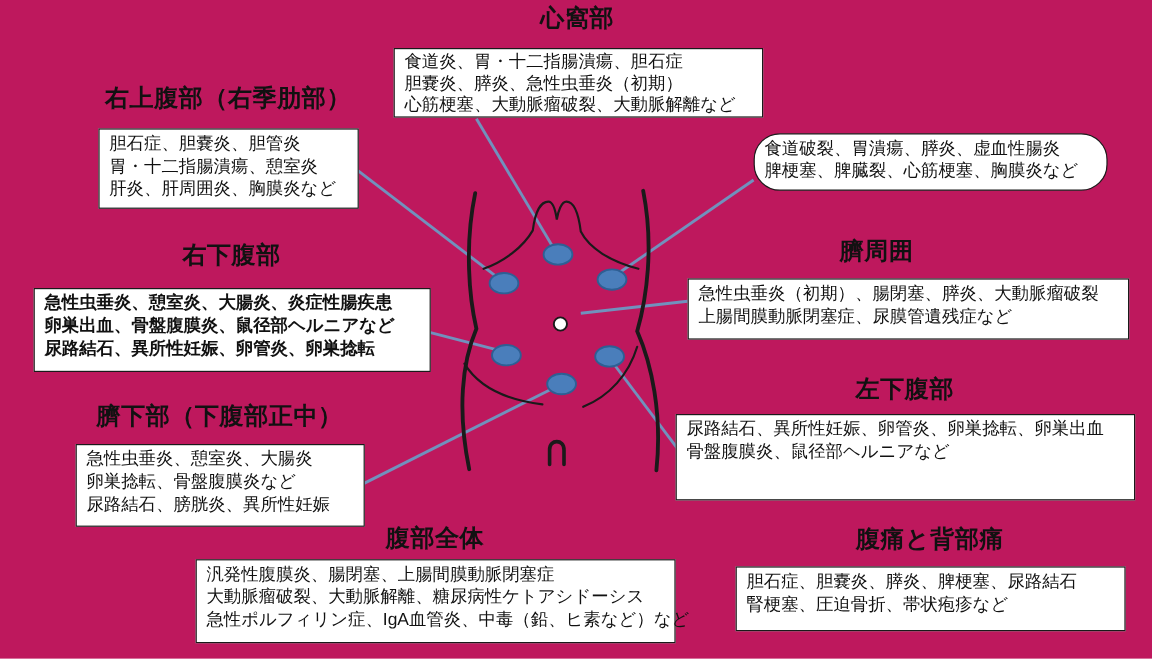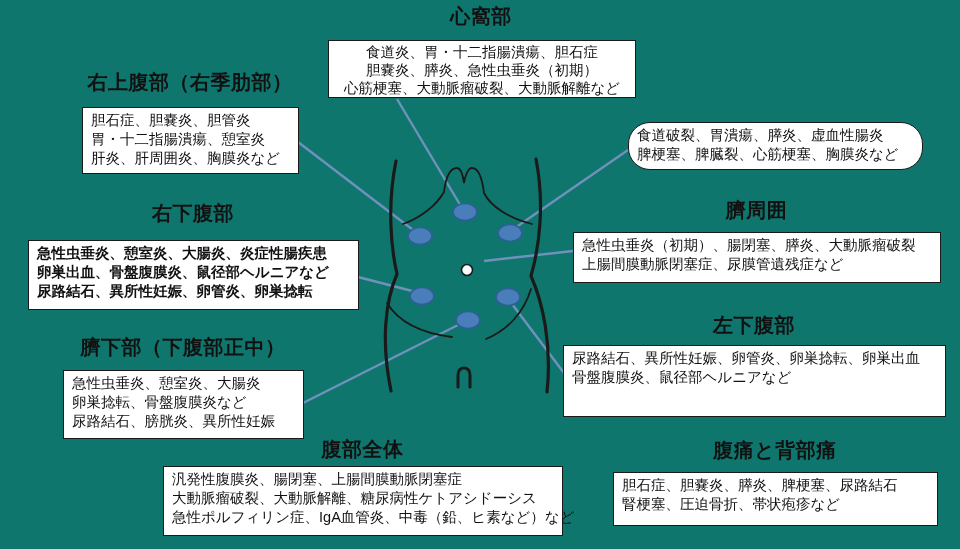--- a/index.html
+++ b/index.html
@@ -1,48 +1,48 @@
 <!DOCTYPE html>
 <html lang="ja"><head>
 <meta charset="utf-8">
 <style>
   html,body{margin:0;padding:0;background:#fff;}
   #canvas{
-    position:relative;width:960px;height:549px;background:#0f766e;
+    position:relative;width:960px;height:549px;background:#be185d;
     font-family:"Liberation Sans","DejaVu Sans",sans-serif;color:#111;
     overflow:hidden;
   }
   #figure-layer{position:absolute;left:0;top:0;z-index:0;}
   .region-title{
     position:absolute;z-index:2;text-align:center;
     font-weight:bold;font-size:20px;line-height:24px;color:#111;
     letter-spacing:0.5px;white-space:nowrap;
   }
   .box{
     position:absolute;z-index:1;background:#ffffff;
     border:1px solid #1a1a1a;padding:3px 8px;
     font-size:14.5px;line-height:19px;white-space:nowrap;color:#111;
   }
-  .box.tight{line-height:18px;padding:2px 8px;text-align:center;}
+  .box.tight{line-height:18px;padding:2px 8px;}
   .line{display:block;}
 
   
   #t-epigastric{left:328px;top:4px;width:306px;}
   #b-epigastric{left:328px;top:40px;width:290px;height:52px;}
 
   #t-right-upper{left:82px;top:70px;width:216px;}
   #b-right-upper{left:82px;top:107px;width:199px;height:59px;}
 
   #t-left-upper{left:628px;top:88px;width:294px;}
-  #b-left-upper{left:628px;top:122px;width:277px;height:40px;border-radius:22px;}
+  #b-left-upper{left:628px;top:111px;width:277px;height:40px;border-radius:22px;}
 
   #t-right-lower{left:28px;top:201px;width:330px;}
   #b-right-lower{left:28px;top:240px;width:313px;height:62px;font-weight:bold;}
 
-  #t-periumbilical{left:573px;top:198px;width:367px;}
+  #t-periumbilical{left:547px;top:198px;width:367px;}
   #b-periumbilical{left:573px;top:232px;width:350px;height:43px;}
 
   #t-hypogastric{left:63px;top:335px;width:240px;}
   #b-hypogastric{left:63px;top:370px;width:223px;height:61px;}
 
   #t-left-lower{left:563px;top:313px;width:382px;}
   #b-left-lower{left:563px;top:345px;width:365px;height:64px;}
 
   #t-whole{left:163px;top:437px;width:399px;}
   #b-whole{left:163px;top:466px;width:382px;height:62px;}

